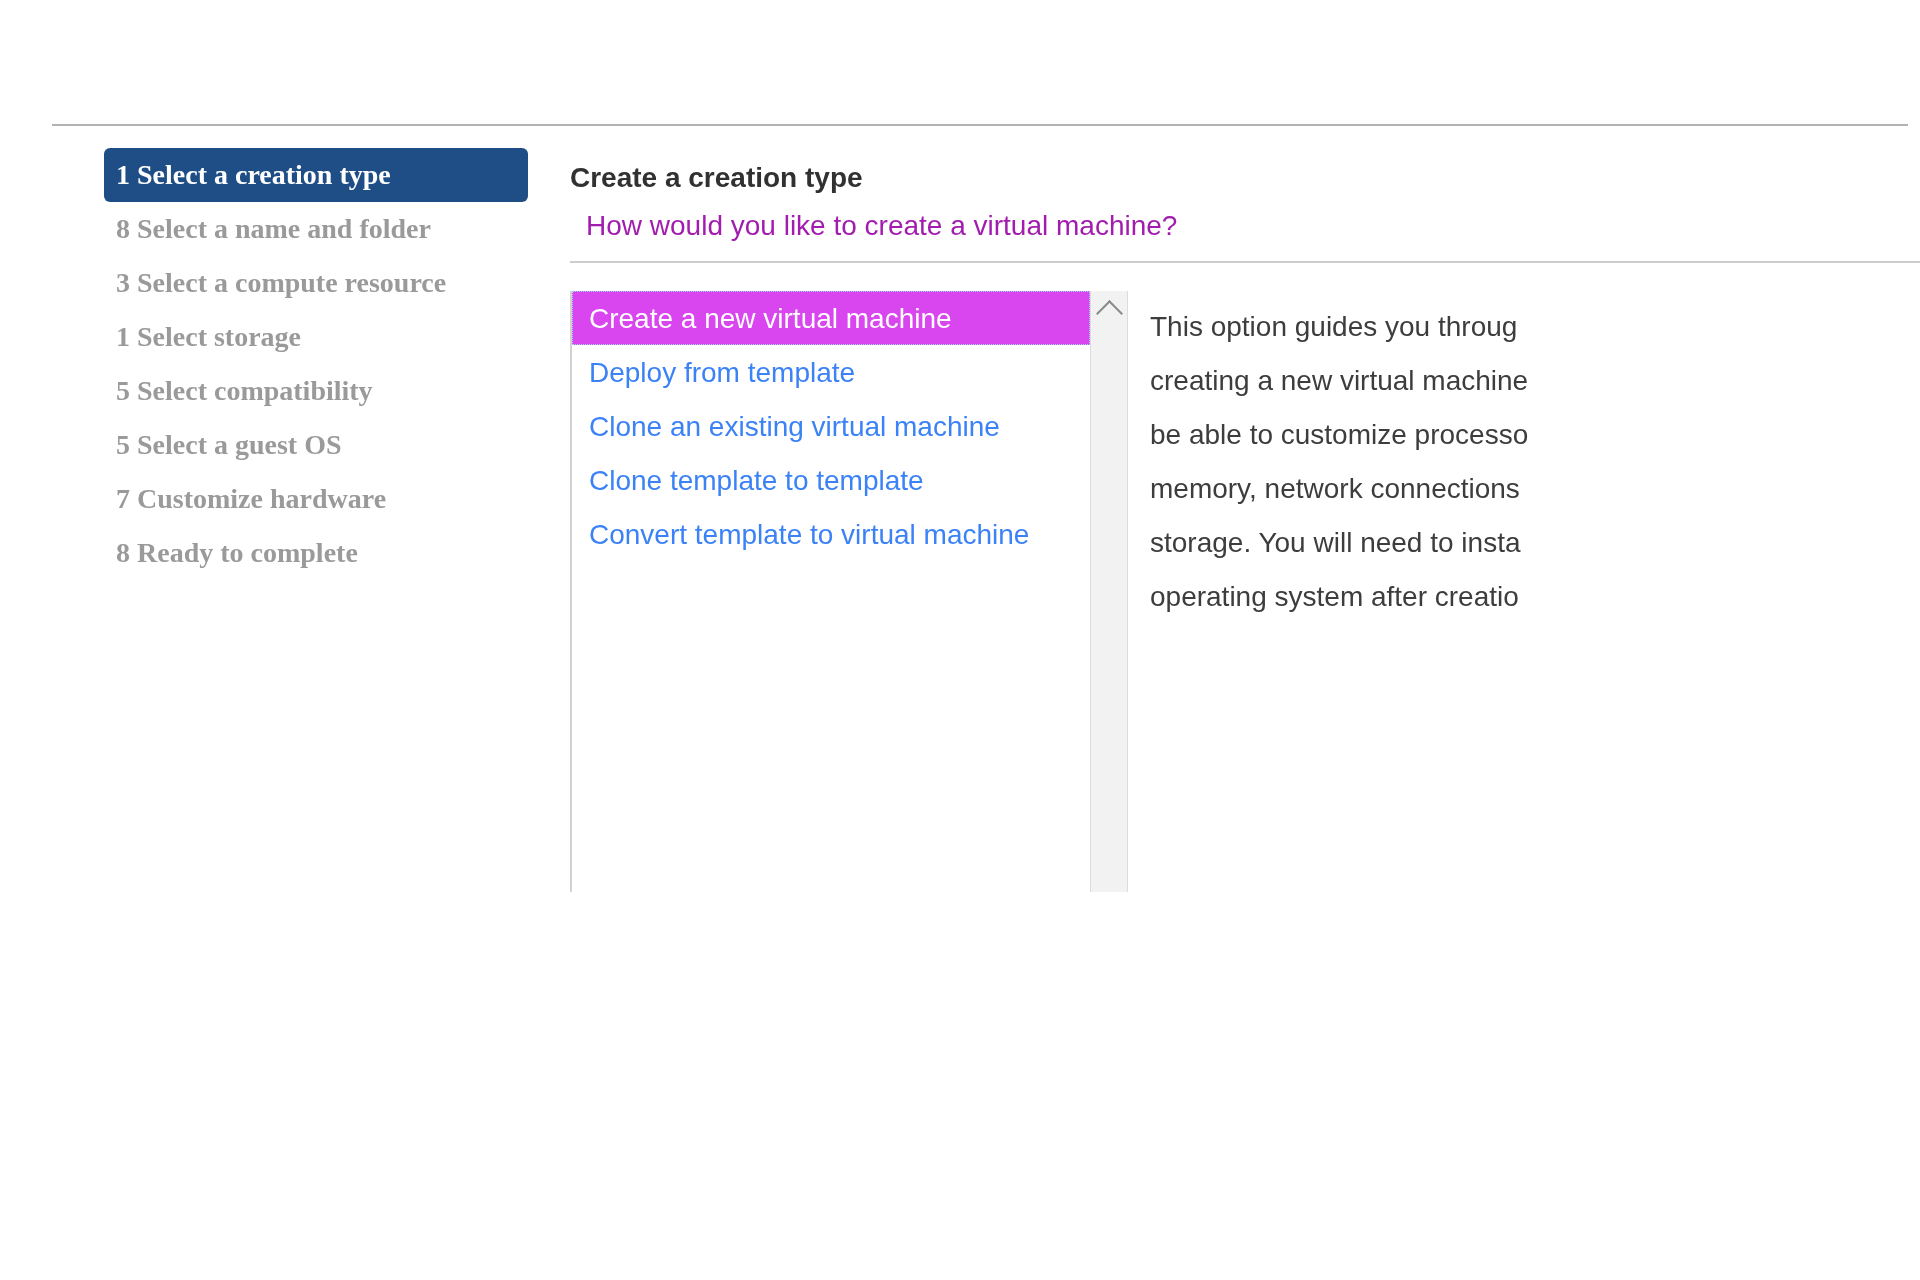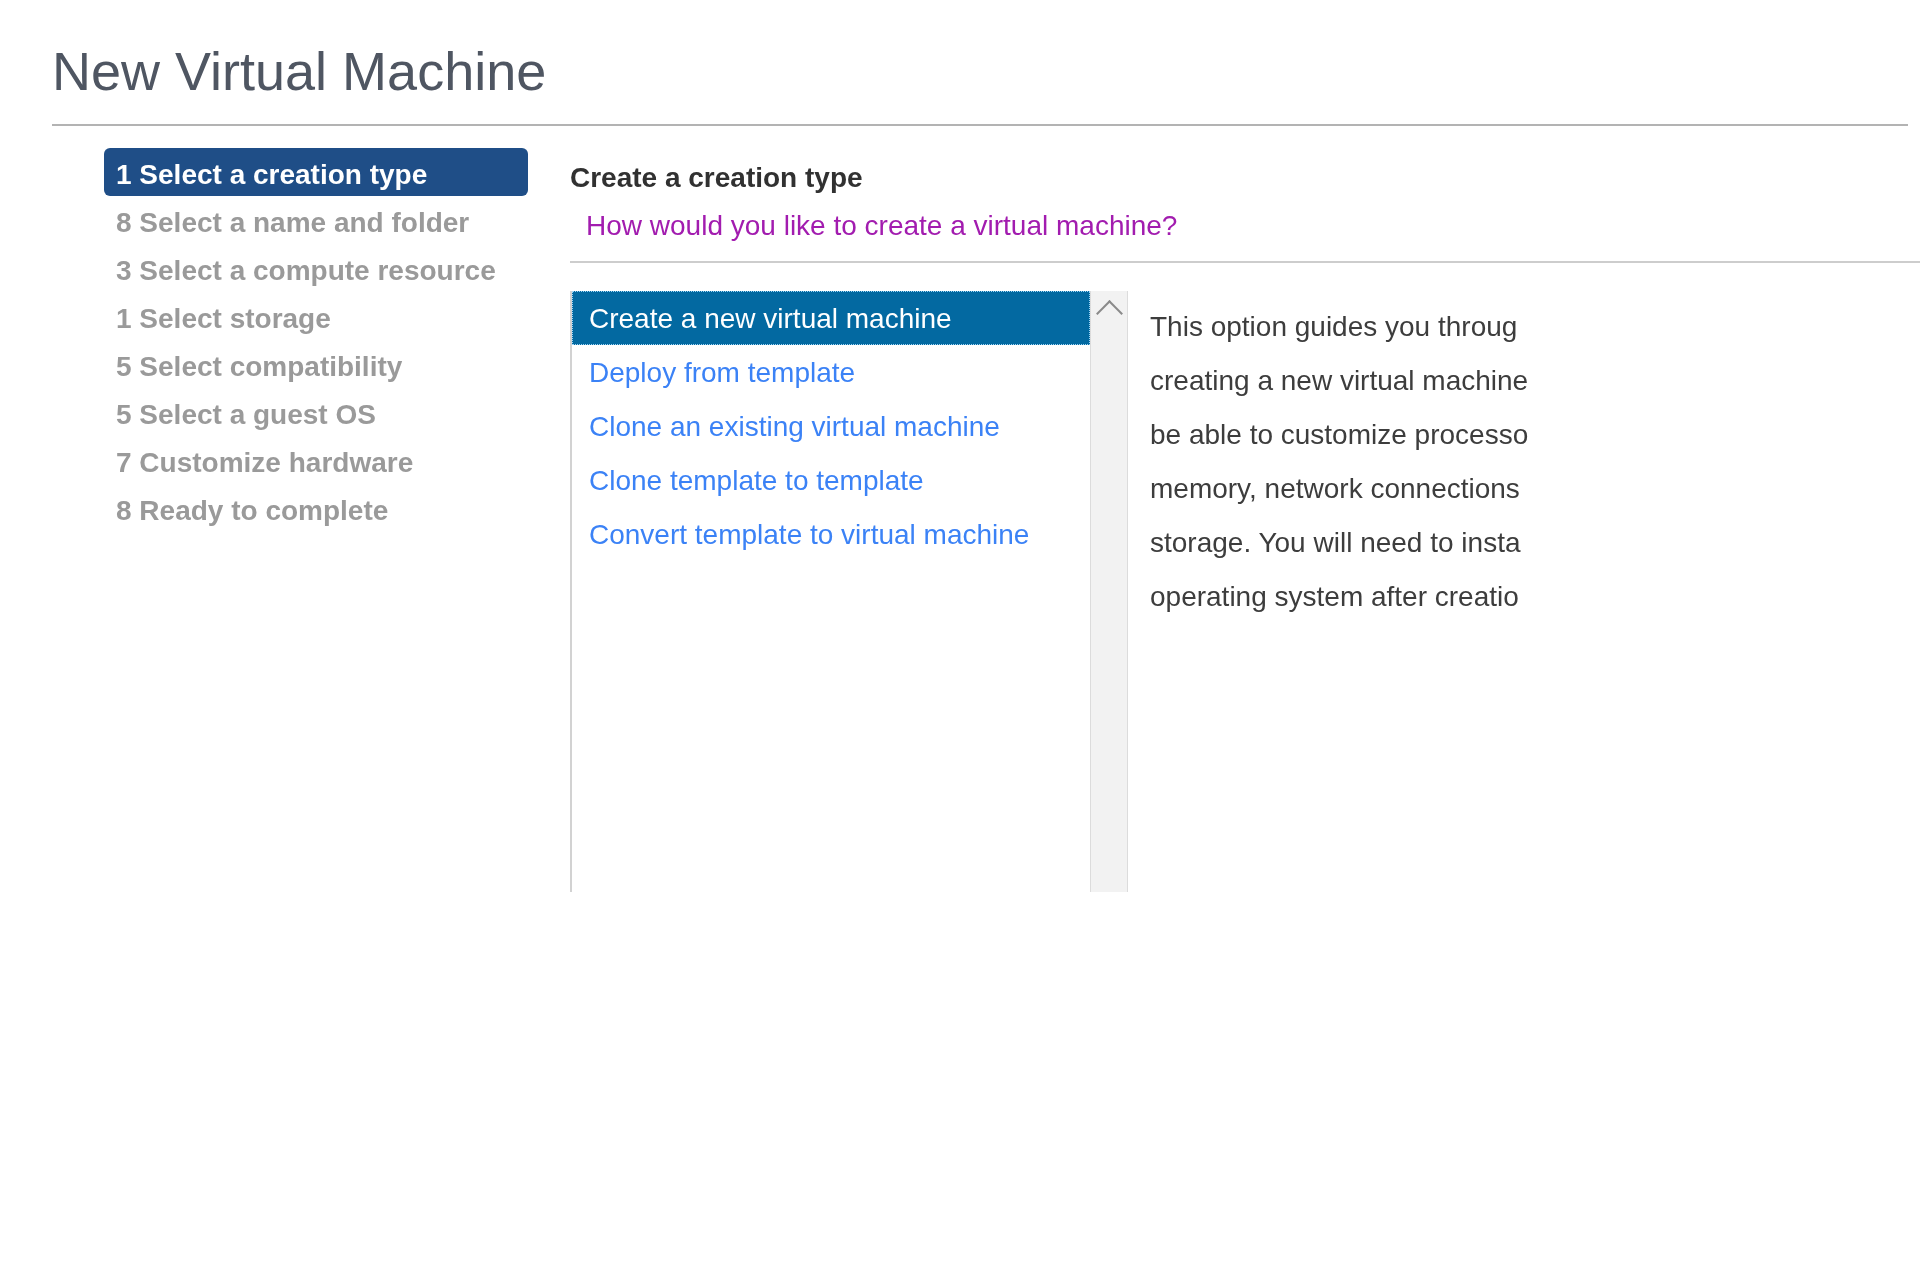--- a/index.html
+++ b/index.html
@@ -48,30 +48,31 @@
   }
 
   
   .steps {
     position: absolute;
     left: 104px;
     top: 148px;
     width: 430px;
   }
   .step {
-    height: 48px;
+    height: 54px;
     line-height: 54px;
     font-size: 28px;
     font-weight: bold;
     color: #9a9a9a;
     padding-left: 12px;
     white-space: nowrap;
     box-sizing: border-box;
     border-radius: 4px;
     margin-bottom: 0px;
+    font-family: Liberation Serif, serif;
   }
   .step.active {
     background: #1f4e87;
     color: #ffffff;
     width: 424px;
     border-radius: 6px;
     padding-left: 12px;
   }
 
   
@@ -130,21 +131,21 @@
     height: 54px;
     line-height: 54px;
     font-size: 28px;
     color: #3b82f6;
     padding-left: 16px;
     white-space: nowrap;
     box-sizing: border-box;
     border: 1px solid transparent;
   }
   .option.selected {
-    background: #0369a1;
+    background: #d946ef;
     color: #ffffff;
     border: 1px dotted #9fd6f7;
     width: 518px;
   }
 
   
   .scrollbar {
     position: absolute;
     left: 520px;
     top: 143px;
@@ -203,23 +204,20 @@
     bottom: 0;
     width: 1920px;
     height: 180px;
   }
 </style>
 </head>
 <body>
 
 <div class="dialog">
 
-  <div class="dialog-header">
-    <div class="dialog-title">New Virtual Machine</div>
-  </div>
   <div class="header-rule"></div>
 
   <div class="steps">
     <div class="step active">
       <span>1 Select a creation type</span>
     </div>
     <div class="step">
       <span>8 Select a name and folder</span>
     </div>
     <div class="step">

